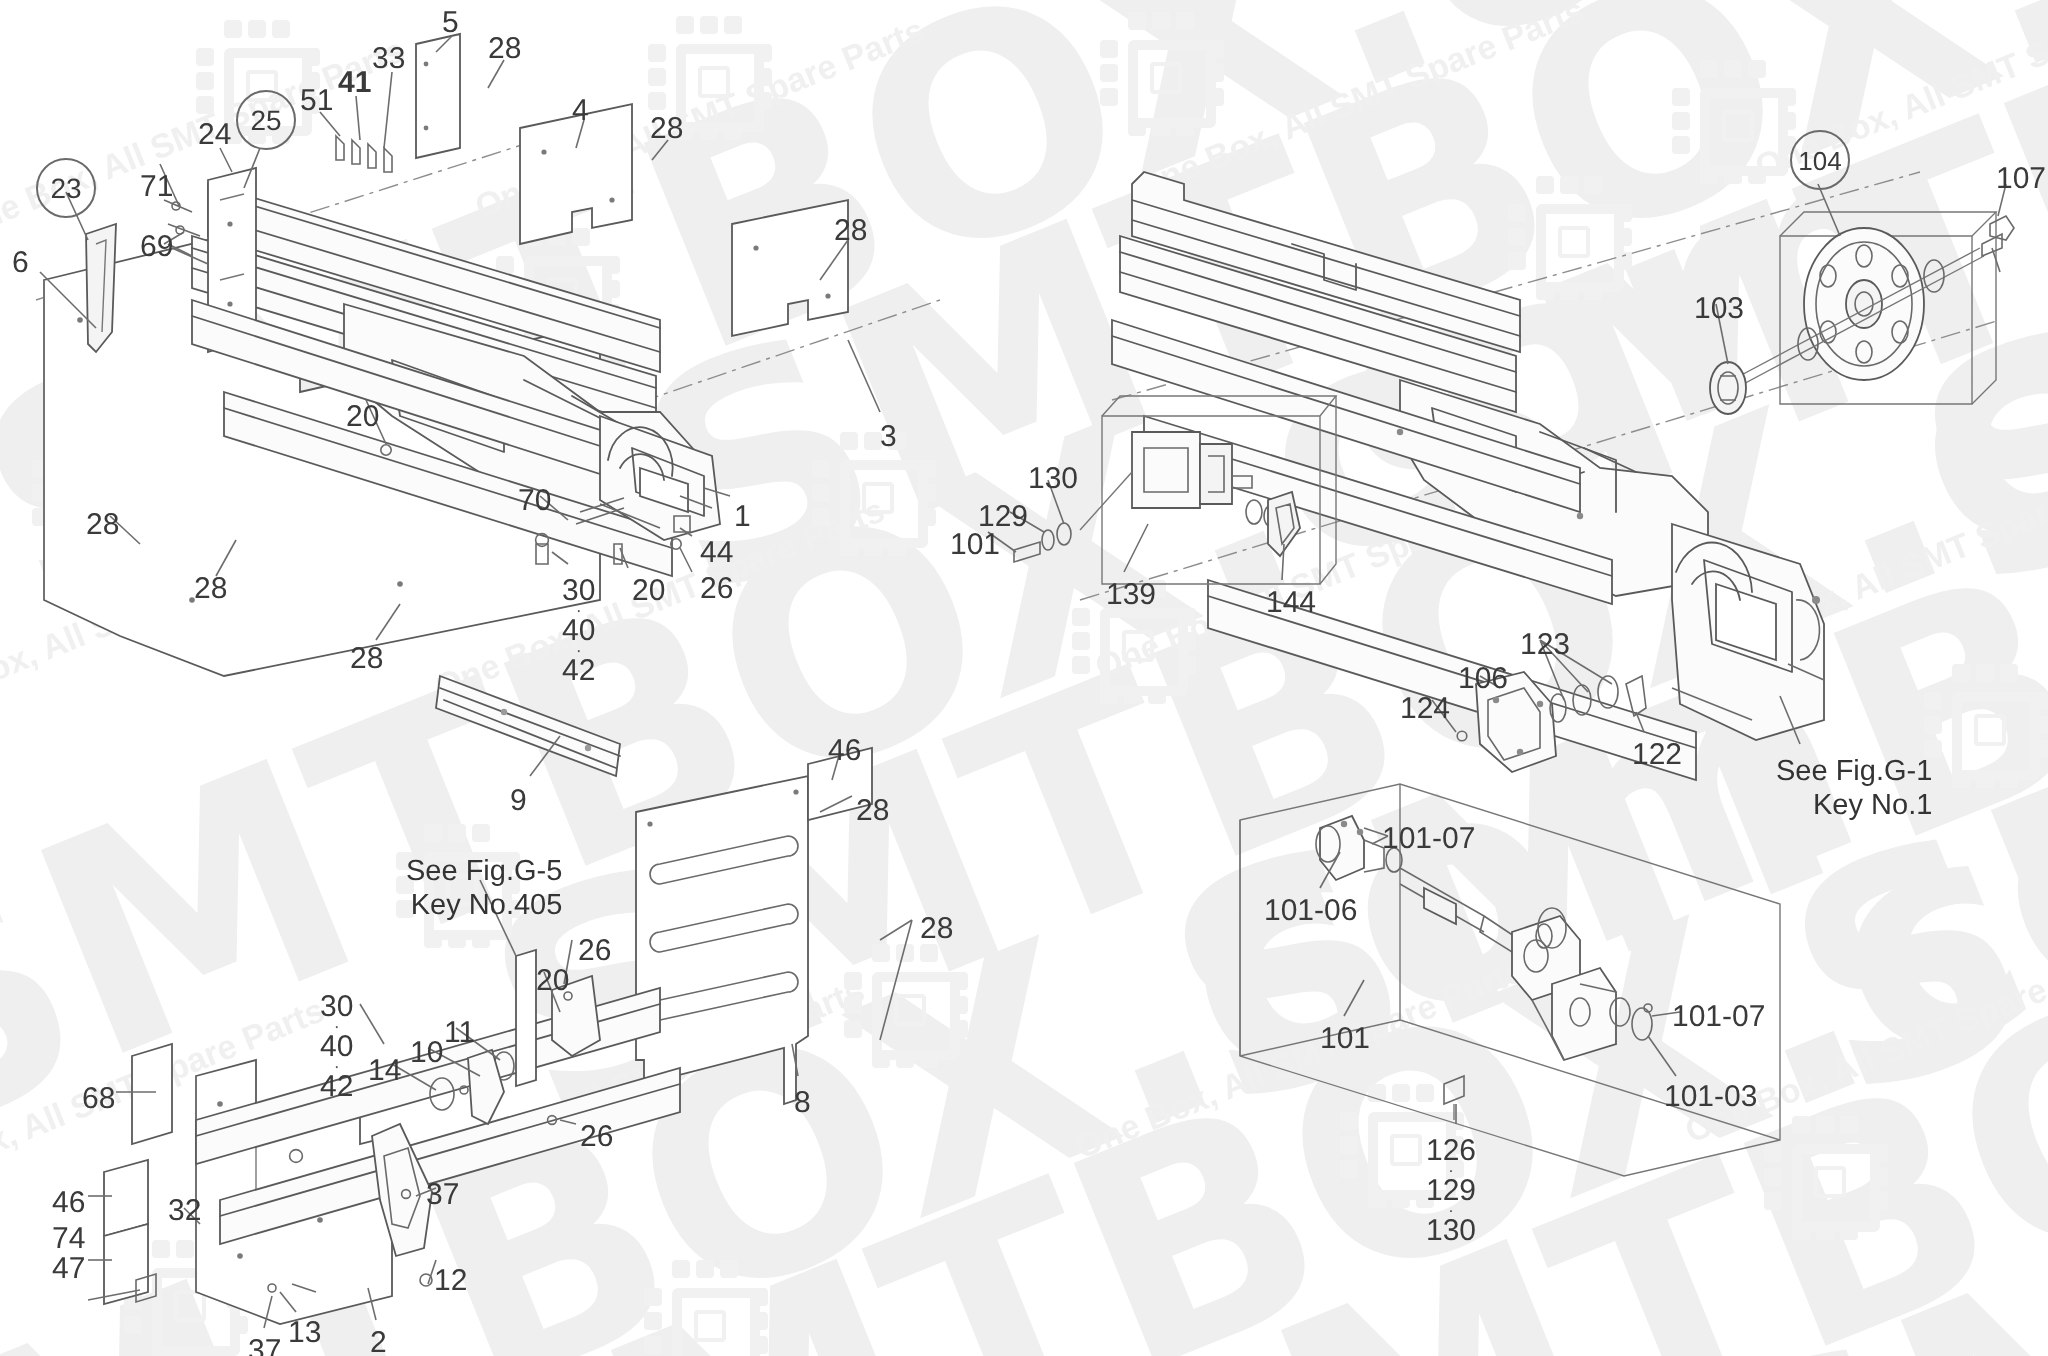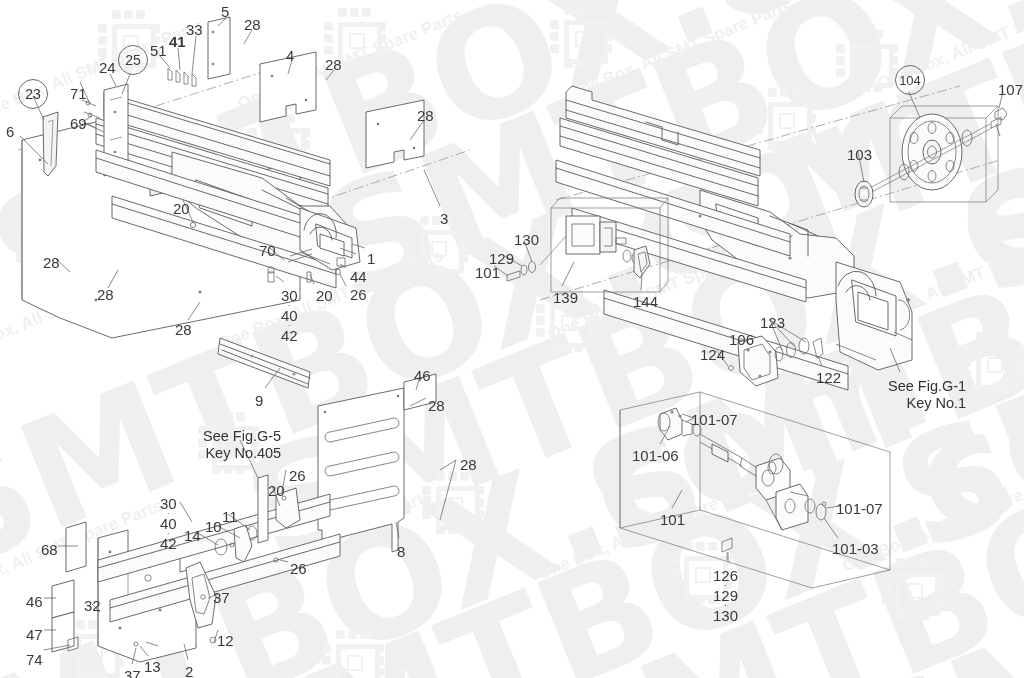--- a/index.html
+++ b/index.html
@@ -782,21 +782,21 @@
       <div class="lbl" style="left: 205px; top: 519px;">10</div>
       <div class="lbl" style="left: 184px; top: 528px;">14</div>
       <div class="lbl" style="left: 290px; top: 561px;">26</div>
       <div class="lbl" style="left: 397px; top: 544px;">8</div>
       <div class="lbl" style="left: 41px; top: 542px;">68</div>
       <div class="lbl" style="left: 26px; top: 594px;">46</div>
       <div class="lbl" style="left: 84px; top: 598px;">32</div>
       <div class="lbl" style="left: 213px; top: 590px;">37</div>
       <div class="lbl" style="left: 26px; top: 627px;">47</div>
       <div class="lbl" style="left: 217px; top: 633px;">12</div>
-      <div class="lbl" style="left: 26px; top: 652px;">74</div>
+      <div class="lbl" style="left: 26px; top: 612px;">74</div>
       <div class="lbl" style="left: 144px; top: 659px;">13</div>
       <div class="lbl" style="left: 124px; top: 668px;">37</div>
       <div class="lbl" style="left: 185px; top: 664px;">2</div>
       <div class="lbl" style="left: 514px; top: 232px;">130</div>
       <div class="lbl" style="left: 489px; top: 251px;">129</div>
       <div class="lbl" style="left: 475px; top: 265px;">101</div>
       <div class="lbl" style="left: 553px; top: 290px;">139</div>
       <div class="lbl" style="left: 633px; top: 294px;">144</div>
       <div class="lbl" style="left: 760px; top: 315px;">123</div>
       <div class="lbl" style="left: 729px; top: 332px;">106</div>

